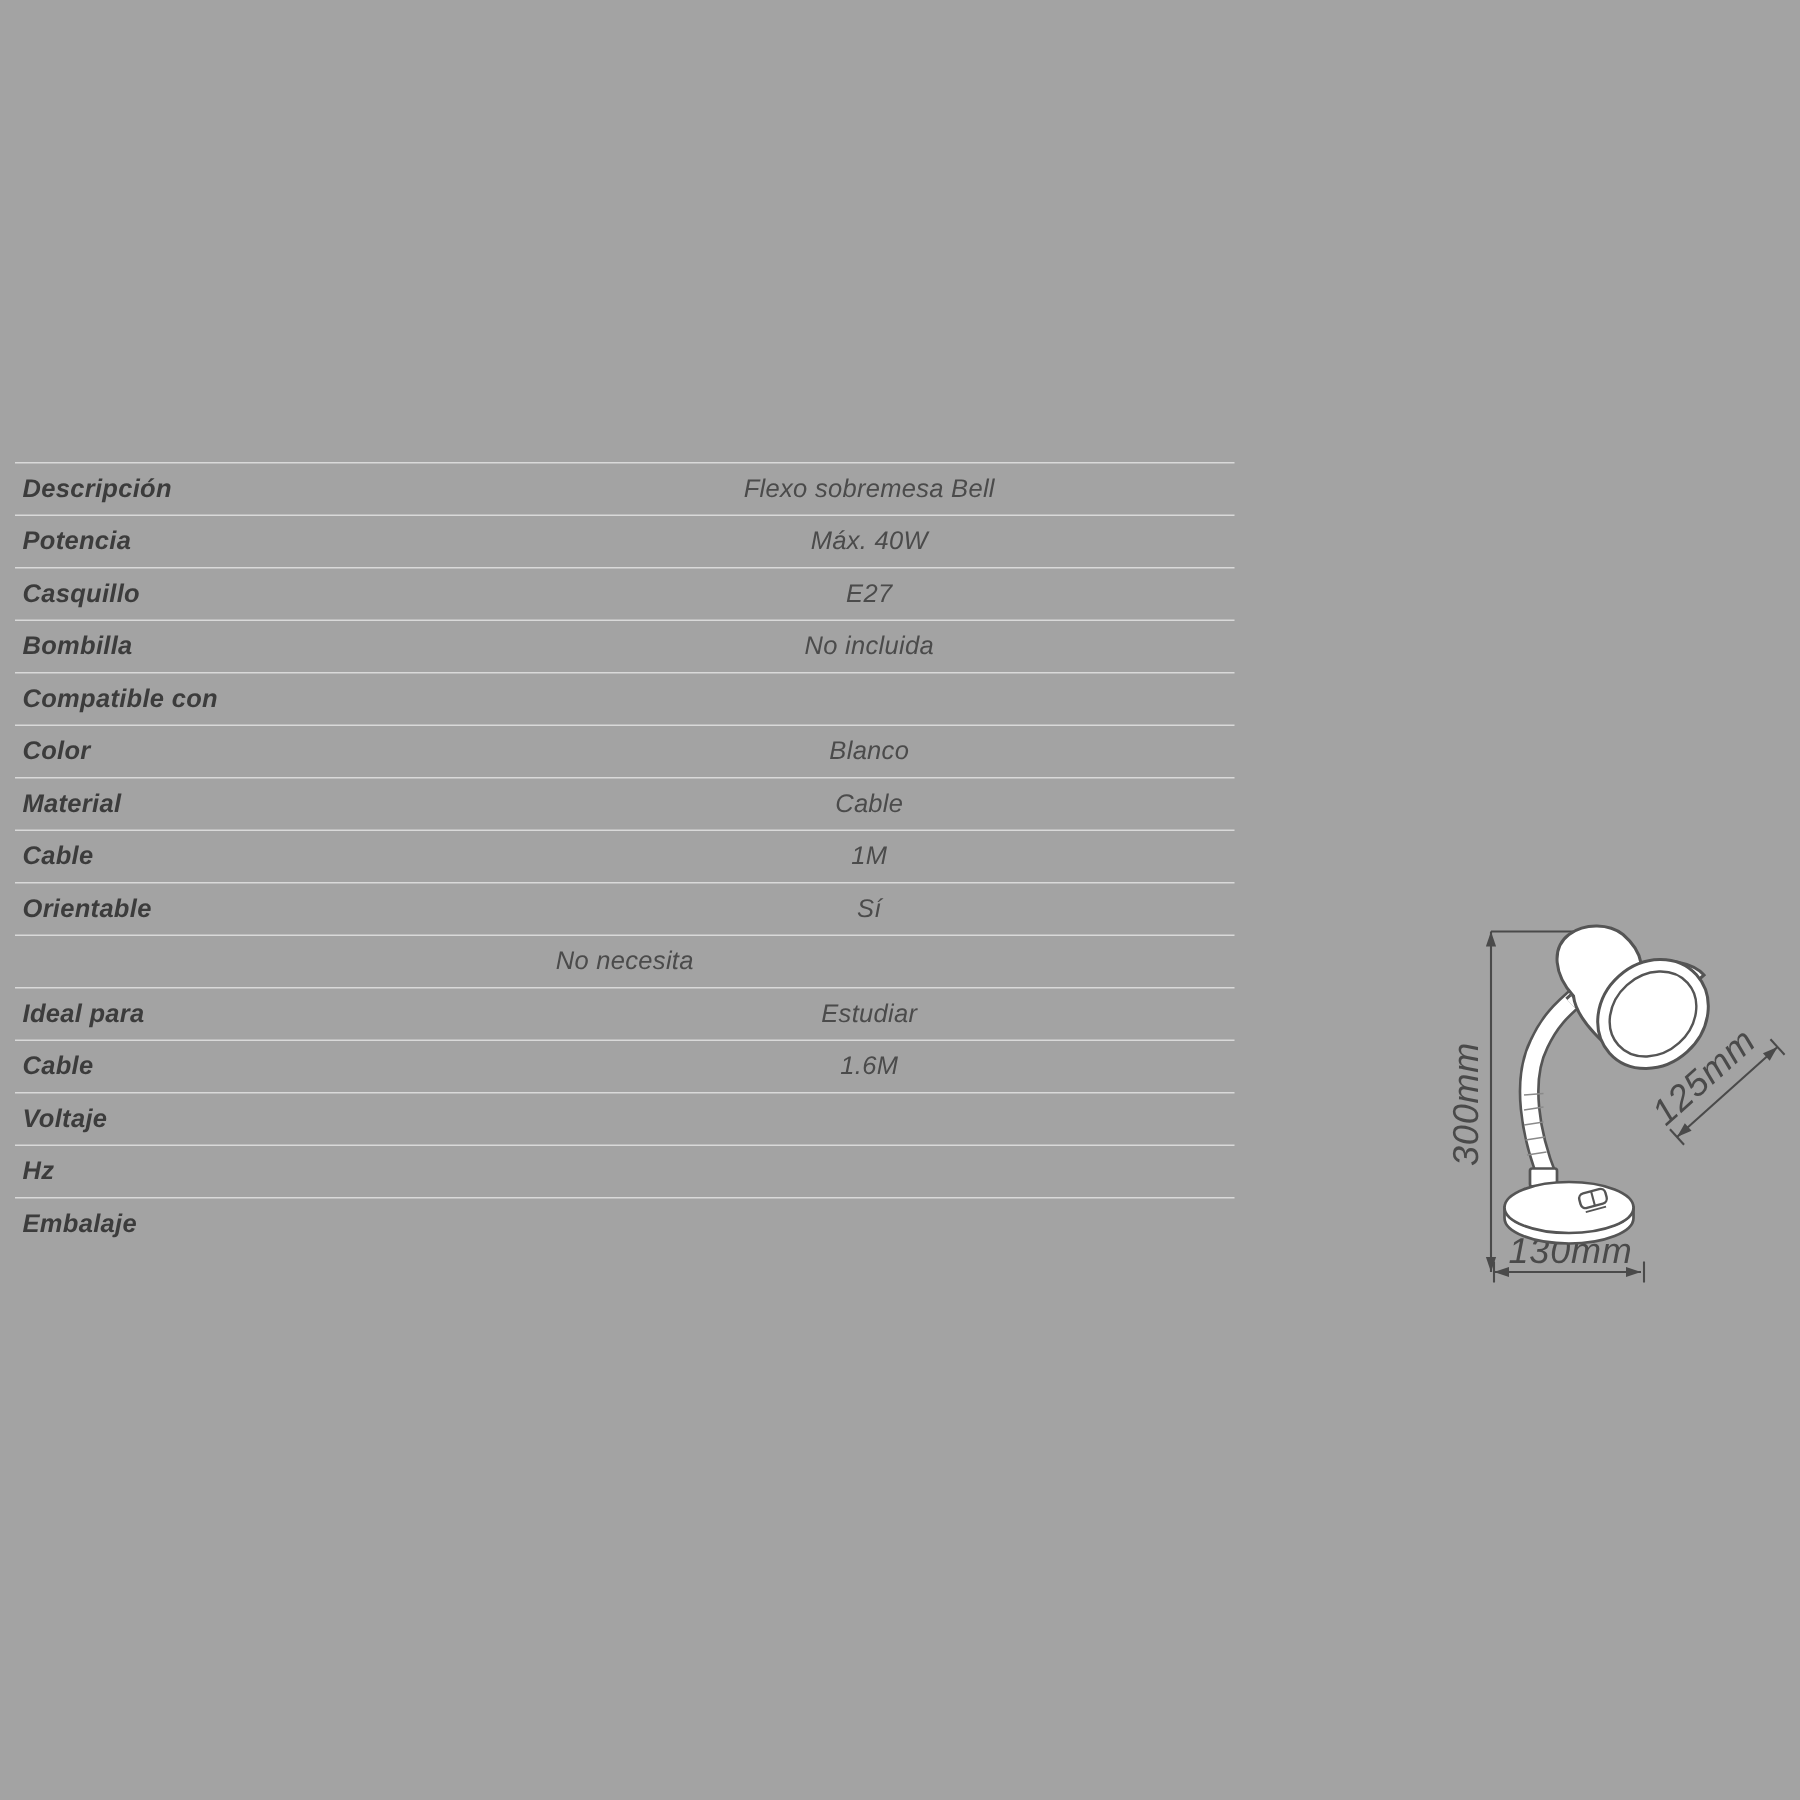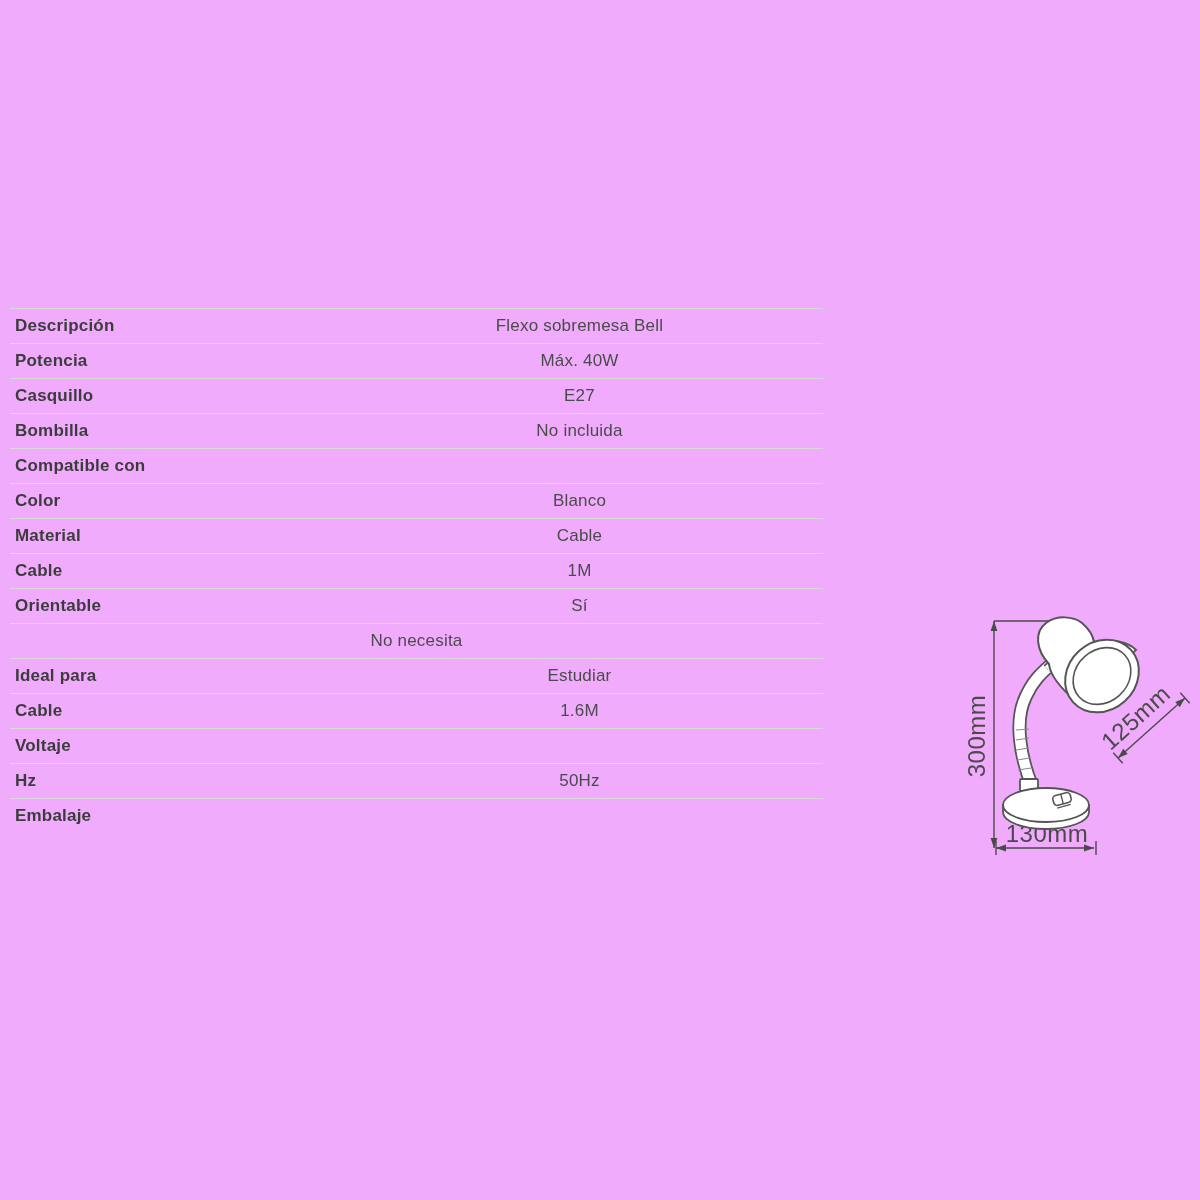--- a/index.html
+++ b/index.html
@@ -5,22 +5,23 @@
   html, body {
     margin: 0;
     padding: 0;
     background: #ffffff;
     font-family: "Liberation Sans", sans-serif;
   }
   .canvas {
     position: relative;
     width: 1200px;
     height: 1200px;
-    background: #f0abfc;
+    background: #a3a3a3;
     overflow: hidden;
+    font-style: italic;
   }
   .spec-table {
     position: absolute;
     left: 10px;
     top: 308px;
     width: 813px;
   }
   .spec-row {
     display: flex;
     align-items: center;
@@ -123,21 +124,20 @@
       <div class="spec-label">Cable</div>
       <div class="spec-value">1.6M</div>
     </div>
 
     <div class="spec-row">
       <div class="spec-label">Voltaje</div>
     </div>
 
     <div class="spec-row">
       <div class="spec-label">Hz</div>
-      <div class="spec-value">50Hz</div>
     </div>
 
     <div class="spec-row">
       <div class="spec-label">Embalaje</div>
       <div class="spec-value"></div>
     </div>
   </div>
 
   <svg class="diagram" viewBox="0 0 270 285" width="270" height="285">
 

